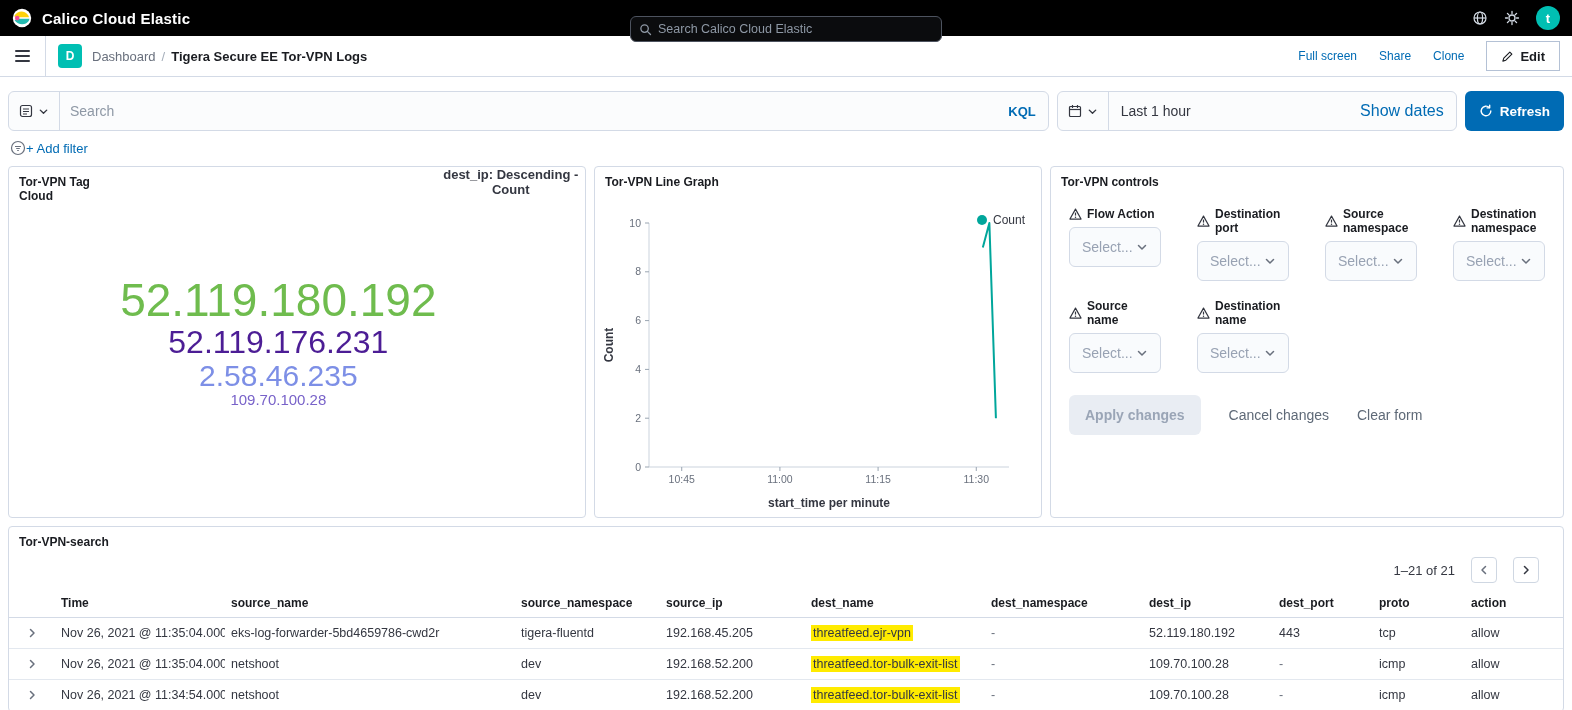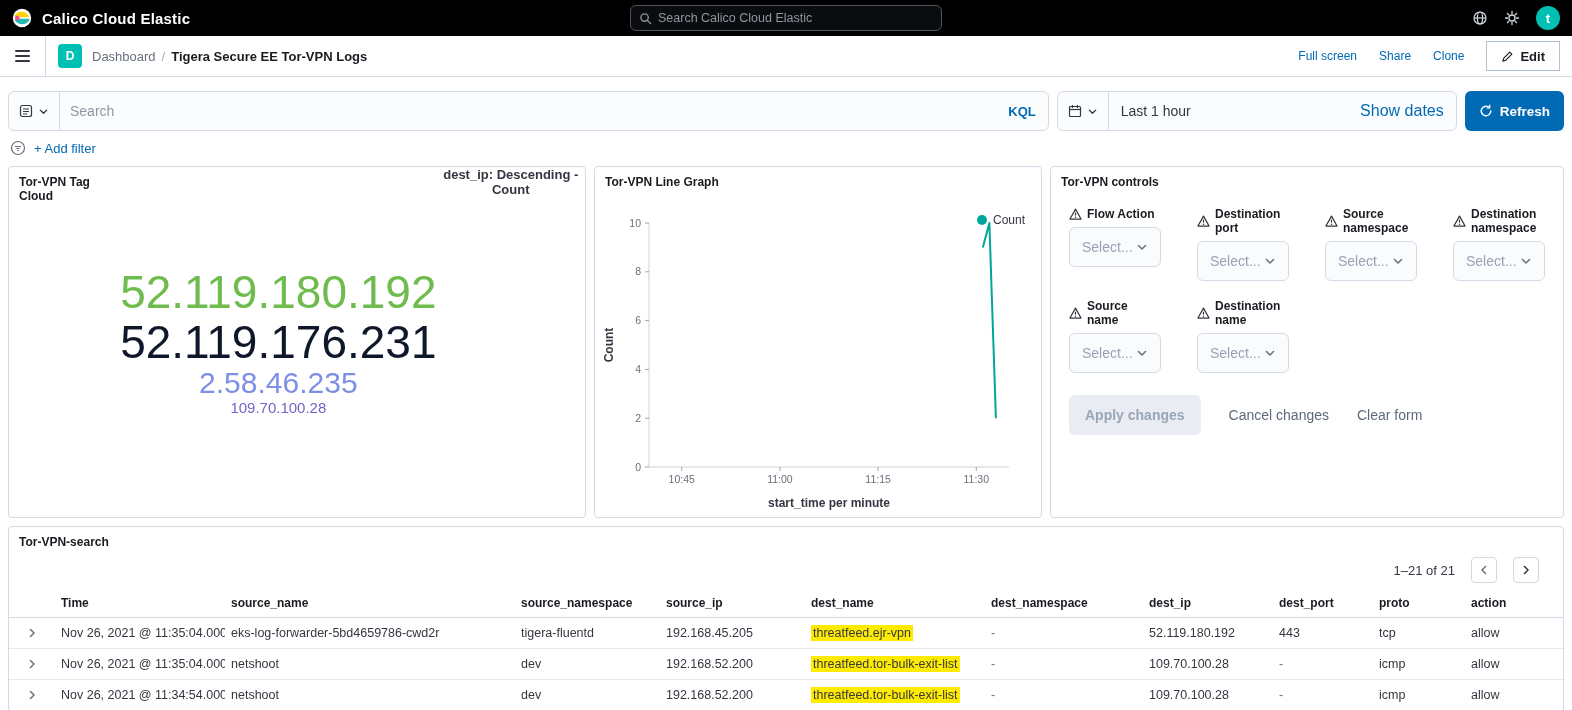--- a/index.html
+++ b/index.html
@@ -3,21 +3,21 @@
 <meta charset="utf-8">
 <style>
   *{box-sizing:border-box;margin:0;padding:0}
   html,body{width:1572px;height:710px;overflow:hidden}
   body{font-family:"Liberation Sans",sans-serif;background:#fff;color:#343741}
   button{font-family:inherit;background:none;border:none;cursor:pointer;color:inherit}
   a{cursor:pointer;text-decoration:none}
   svg{display:block}
 
   
-  .topbar{height:36px;background:#000;display:flex;align-items:center;padding:16px 12px;position:relative}
+  .topbar{height:36px;background:#000;display:flex;padding:16px 12px;position:relative}
   .brand{display:flex;align-items:center;gap:10px}
   .brand-title{color:#fff;font-size:15px;font-weight:600;letter-spacing:.2px}
   .topbar-search{position:absolute;left:50%;transform:translateX(-50%);width:312px;height:26px;border:1px solid #4d535f;border-radius:6px;display:flex;align-items:center;gap:6px;padding:0 8px;background:#0b0c0e}
   .topbar-search input{flex:1;background:transparent;border:none;outline:none;color:#bcc4cf;font-size:12.5px;font-family:inherit}
   .topbar-search input::placeholder{color:#8e98a5}
   .topbar-right{margin-left:auto;display:flex;align-items:center;gap:16px}
   .tb-icon{cursor:pointer}
   .avatar{width:24px;height:24px;border-radius:50%;background:var(--teal,#00bfb3);color:#fff;font-size:13px;font-weight:600;display:flex;align-items:center;justify-content:center;cursor:pointer}
 
   
@@ -40,21 +40,21 @@
   .query-group{flex:1}
   .addon{display:flex;align-items:center;gap:5px;padding:0 10px;height:100%;border-right:1px solid #d3dae6}
   .query-input{flex:1;border:none;outline:none;background:transparent;font-size:14px;padding:0 10px;color:#343741;font-family:inherit}
   .query-input::placeholder{color:#8e98a5}
   .kql{padding:0 12px;color:var(--accent,#006bb4);font-size:13px;font-weight:600;cursor:pointer}
   .datepicker{width:400px}
   .time-range{font-size:14px;color:#343741;padding:0 12px;cursor:pointer}
   .show-dates{margin-left:auto;padding:0 12px;color:var(--accent,#006bb4);font-size:16px;font-weight:500;white-space:nowrap}
   .refresh-btn{height:40px;min-width:92px;background:var(--accent,#006bb4);border-radius:6px;color:#fff;font-size:13.5px;font-weight:600;display:flex;align-items:center;justify-content:center;gap:7px;padding:0 14px}
 
-  .filterbar{display:flex;align-items:center;gap:8px;padding:9px 10px 5px}
+  .filterbar{display:flex;align-items:center;padding:9px 10px 5px}
   .add-filter{color:var(--accent,#006bb4);font-size:13px}
 
   
   .dash{padding:5px 8px 8px}
   .panels-row{display:flex;gap:8px}
   .panel{background:#fff;border:1px solid #d3dae6;border-radius:4px;position:relative}
   .panel-title{font-size:12px;font-weight:700;color:#1a1c21;padding:8px 10px}
 
   .tagcloud-panel{width:578px;height:352px;display:flex;flex-direction:row}
   .tags{flex:1;display:flex;flex-direction:column;align-items:center;justify-content:center;line-height:1.08}
@@ -215,21 +215,21 @@
   <a class="add-filter">+ Add filter</a>
 </div>
 
 <div class="dash">
   <div class="panels-row">
 
     <section class="panel tagcloud-panel">
       <h3 class="panel-title">Tor-VPN Tag Cloud</h3>
       <div class="tags">
         <span class="tag" style="color: rgb(111, 188, 78); font-size: 46px;">52.119.180.192</span>
-        <span class="tag" style="color: #0f172a; font-size: 46px;">52.119.176.231</span>
+        <span class="tag" style="color: #4c1d95; font-size: 32px;">52.119.176.231</span>
         <span class="tag" style="color: rgb(125, 143, 230); font-size: 30px;">2.58.46.235</span>
         <span class="tag" style="color: rgb(120, 98, 201); font-size: 15px;">109.70.100.28</span>
       </div>
       <div class="tag-caption">dest_ip: Descending - Count</div>
     </section>
 
     <section class="panel line-panel">
       <h3 class="panel-title">Tor-VPN Line Graph</h3>
       <div class="legend">
         <span class="legend-dot"></span>

